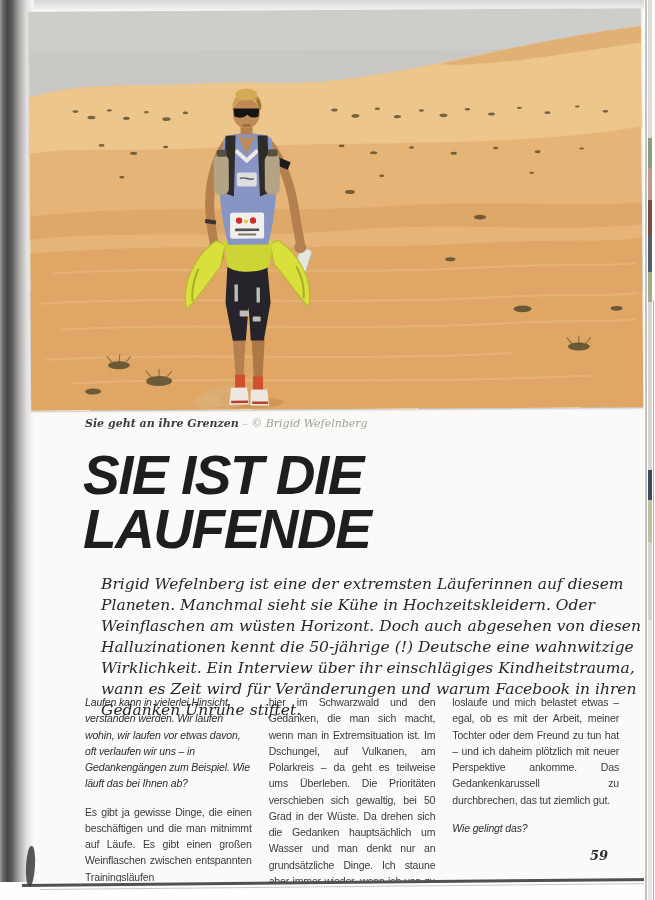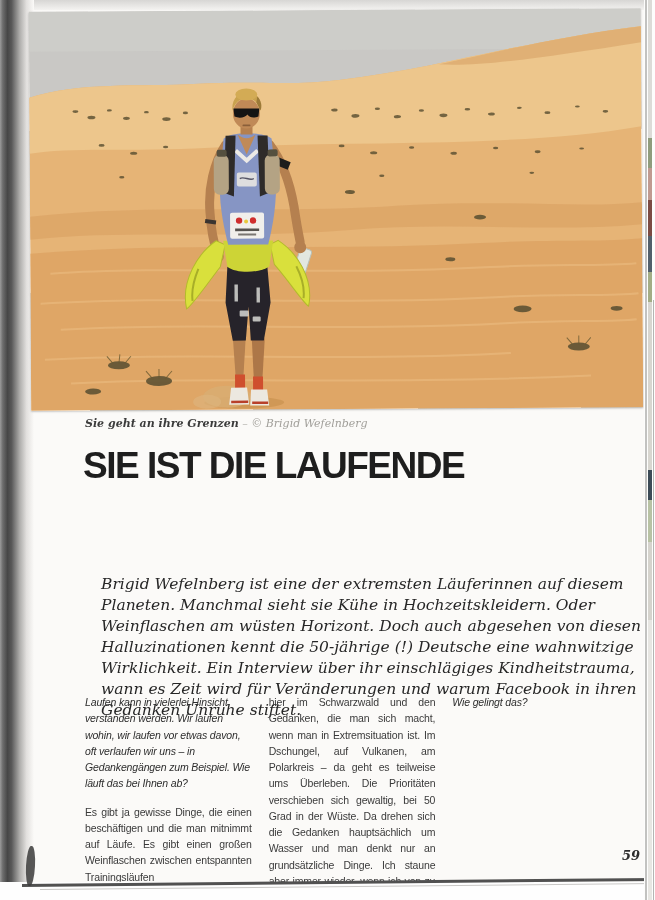--- a/index.html
+++ b/index.html
@@ -32,34 +32,34 @@
   .f-scrub{fill:var(--scrub,#5f5334);}
   .f-shirt{fill:var(--shirt-blue,#8695c4);}
   .f-jacket{fill:var(--jacket-yellow,#d9e03c);}
   .f-sock{fill:var(--sock-orange,#cf4f2e);}
   
   .caption{position:absolute;left:85px;top:417px;font-family:"DejaVu Serif",serif;font-style:italic;
            font-size:11px;color:var(--caption-light,#a09e99);}
   .caption .strong{font-weight:700;color:var(--caption-strong,#3c3c3c);}
   
   .headline{position:absolute;left:83px;top:448px;width:560px;color:var(--ink,#1e1e1e);
-            font-weight:800;font-size:37px;line-height:0.99;letter-spacing:-1.5px;}
+            font-weight:800;font-size:55px;line-height:0.99;letter-spacing:-1.5px;font-style:italic;}
   
   .intro{position:absolute;left:85px;top:558px;width:540px;font-family:"DejaVu Serif",serif;
          font-style:italic;font-size:15.5px;line-height:1.36;color:#262626;margin:16px;}
   
   .cols{position:absolute;left:85px;top:694px;width:534px;display:grid;
         grid-template-columns:1fr 1fr 1fr;column-gap:17px;
         font-size:10.5px;line-height:1.55;letter-spacing:-0.15px;color:var(--body-text,#3a3a3a);
         text-align:justify;}
   .cols p{margin:0 0 12px 0;}
   .cols p.question{font-weight:400;font-style:italic;color:#2d2d2d;text-align:left;}
   
   .folio{position:absolute;left:590px;top:848px;font-family:"DejaVu Serif",serif;font-style:italic;
-         font-weight:700;font-size:13px;color:#2c2c2c;margin-left:32px;}
+         font-weight:700;font-size:13px;color:#2c2c2c;}
 </style>
 </head>
 <body>
 
 <div class="scan">
 
   <div class="top-strip"></div>
   <div class="spine"></div>
 
   <div class="photo">
@@ -228,20 +228,21 @@
 
   <div class="cols">
     <div class="col">
       <p class="question">Laufen kann in vielerlei Hinsicht verstanden werden. Wir laufen wohin, wir laufen vor etwas davon, oft verlaufen wir uns – in Gedankengängen zum Beispiel. Wie läuft das bei Ihnen ab?</p>
       <p class="answer">Es gibt ja gewisse Dinge, die einen beschäftigen und die man mitnimmt auf Läufe. Es gibt einen großen Weinflaschen zwischen entspannten Trainingsläufen</p>
     </div>
     <div class="col">
       <p class="answer">hier im Schwarzwald und den Gedanken, die man sich macht, wenn man in Extremsituation ist. Im Dschungel, auf Vulkanen, am Polarkreis – da geht es teilweise ums Überleben. Die Prioritäten verschieben sich gewaltig, bei 50 Grad in der Wüste. Da drehen sich die Gedanken hauptsächlich um Wasser und man denkt nur an grundsätzliche Dinge. Ich staune aber immer wieder, wenn ich von zu Hause</p>
     </div>
     <div class="col">
+      <p class="answer">loslaufe und mich belastet etwas – egal, ob es mit der Arbeit, meiner Tochter oder dem Freund zu tun hat – und ich daheim plötzlich mit neuer Perspektive ankomme. Das Gedankenkarussell zu durchbrechen, das tut ziemlich gut.</p>
       <p class="question">Wie gelingt das?</p>
     </div>
   </div>
 
   <div class="folio">59</div>
 
   <div class="bottom-white"></div>
   <div class="bottom-edge"></div>
   <div class="bottom-edge2"></div>
   <div class="corner-blotch"></div>

